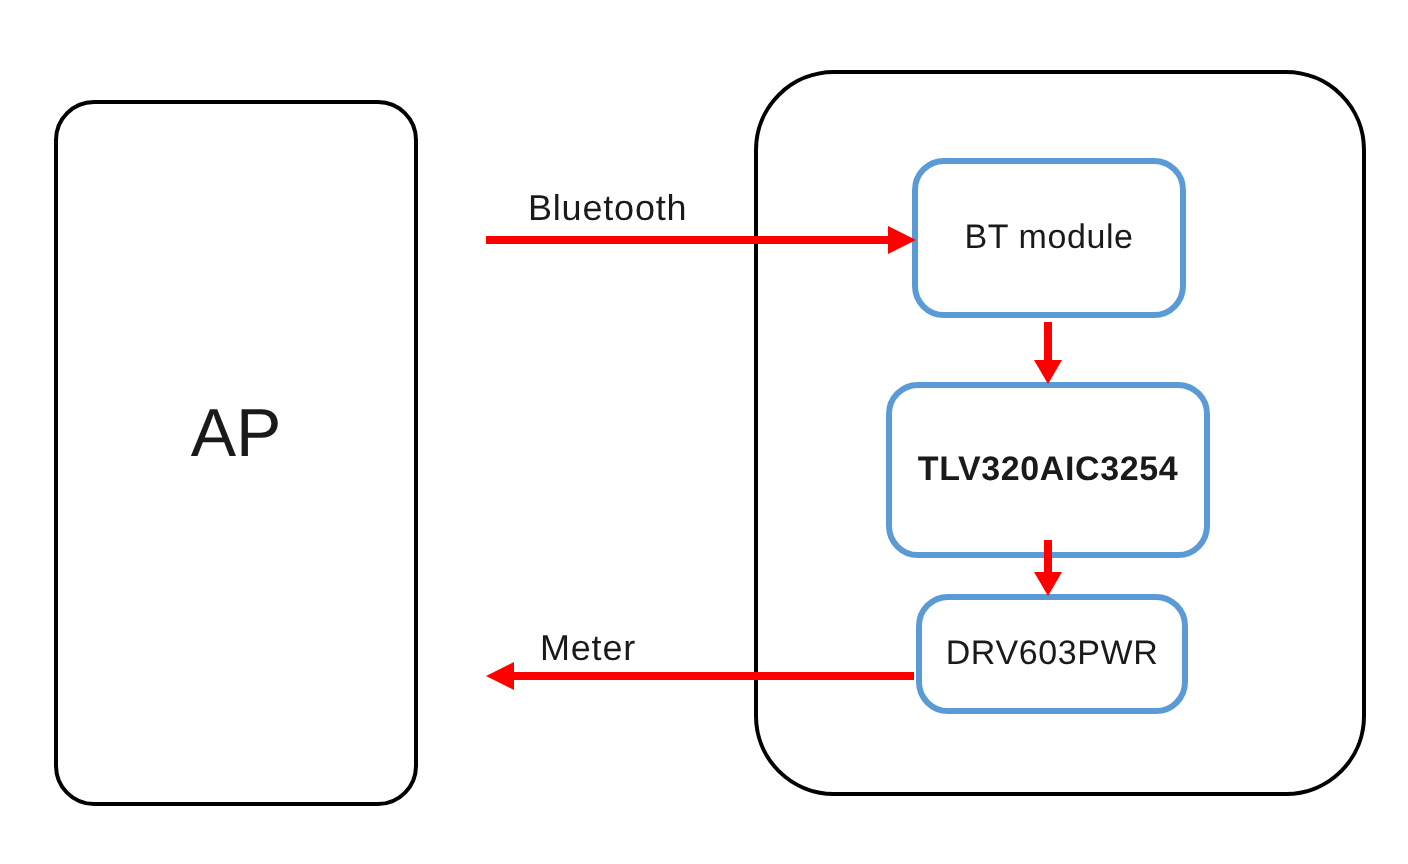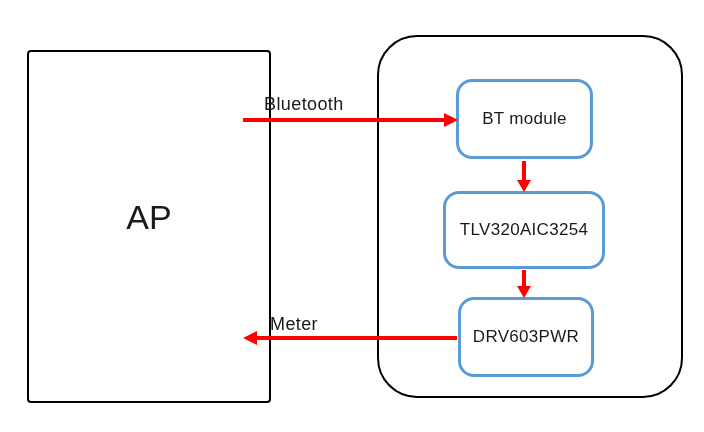--- a/index.html
+++ b/index.html
@@ -25,23 +25,23 @@
   .node {
     position: absolute;
     background: var(--bg);
     display: flex;
     align-items: center;
     justify-content: center;
     text-align: center;
   }
   .ap-box {
     left: 27px; top: 50px;
-    width: 244px; height: 353px;
+    width: 182px; height: 353px;
     border: 2.5px solid var(--outline);
-    border-radius: 4px;
+    border-radius: 20px;
     font-size: 34px;
     padding-bottom: 18px;
   }
   .meter-box {
     left: 377px; top: 35px;
     width: 306px; height: 363px;
     border: 2.5px solid var(--outline);
     border-radius: 40px;
   }
   .meter-title {
@@ -51,22 +51,22 @@
     text-align: center;
     font-size: 33px;
   }
   .module {
     border: 3px solid var(--module-border);
     border-radius: 16px;
     font-size: 17px;
     letter-spacing: 0.3px;
   }
   .bt-box  { left: 456px; top: 79px;  width: 137px; height: 80px; }
-  .tlv-box { left: 443px; top: 191px; width: 162px; height: 78px; }
-  .drv-box { left: 458px; top: 297px; width: 136px; height: 80px; }
+  .tlv-box { left: 443px; top: 191px; width: 162px; height: 88px; font-weight: bold; }
+  .drv-box { left: 458px; top: 297px; width: 136px; height: 60px; }
   .arrow-layer {
     position: absolute;
     left: 0; top: 0;
     width: 704px; height: 432px;
     pointer-events: none;
   }
   .arrow-layer line { stroke: var(--arrow); stroke-width: 4; }
   .arrow-layer polygon { fill: var(--arrow); }
   .edge-label {
     position: absolute;

